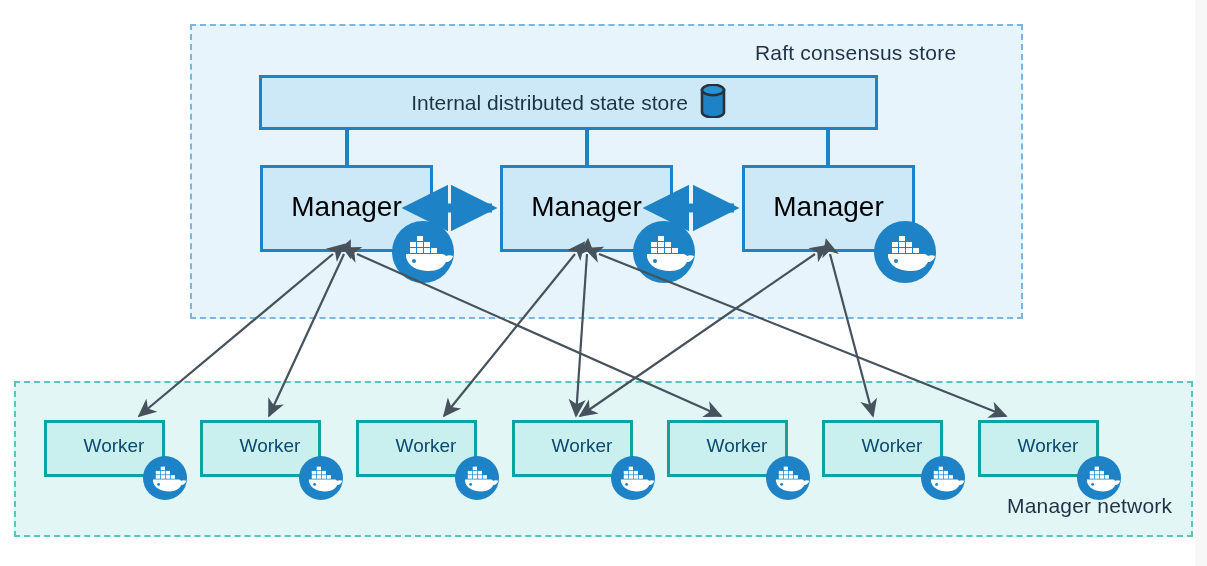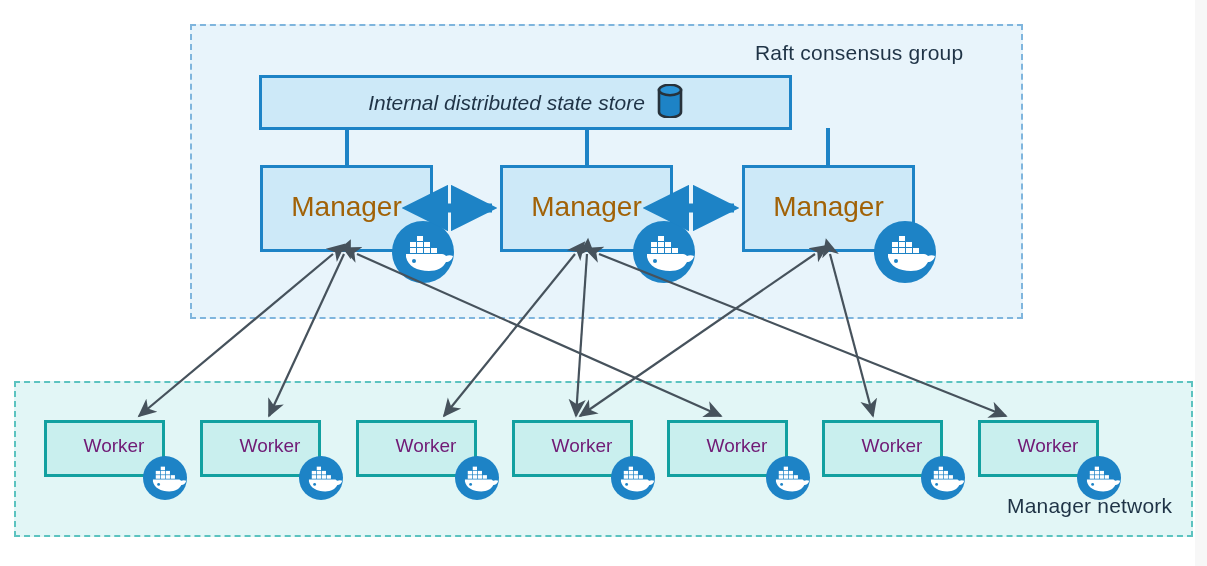--- a/index.html
+++ b/index.html
@@ -46,29 +46,28 @@
     white-space: nowrap;
     letter-spacing: 0.2px;
   }
   #raft-label { left: 755px; top: 41px; }
   #gossip-label { left: 1007px; top: 494px; }
 
   
   #state-store {
     position: absolute;
     left: 259px; top: 75px;
-    width: 533px; height: 55px;
+    width: 619px; height: 55px;
     box-sizing: border-box;
     background: #cde9f8;
     border: 3px solid #1d83c6;
     display: flex;
     align-items: center;
     justify-content: center;
     gap: 12px;
-    font-style: italic;
   }
   #state-store .label {
     font-size: 21px;
     color: #1f3346;
     white-space: nowrap;
   }
 
   
   .manager {
     position: absolute;
@@ -76,21 +75,21 @@
     box-sizing: border-box;
     background: #cde9f8;
     border: 3px solid #1d83c6;
     display: flex;
     align-items: center;
     justify-content: center;
     top: 165px;
   }
   .manager .label {
     font-size: 28px;
-    color: #a16207;
+    color: #000000;
     white-space: nowrap;
     transform: translateY(-2px);
     text-align: right;
   }
   #manager-0 { left: 260px; }
   #manager-1 { left: 500px; }
   #manager-2 { left: 742px; }
 
   
   .worker {
@@ -99,21 +98,21 @@
     box-sizing: border-box;
     background: #c9efee;
     border: 3px solid #12a0a0;
     top: 420px;
     display: flex;
     align-items: center;
     justify-content: center;
   }
   .worker .label {
     font-size: 19px;
-    color: #701a75;
+    color: #0c4a6e;
     white-space: nowrap;
     transform: translateY(-3px);
     margin-left: 19px;
   }
 
   
   .whale {
     position: absolute;
     border-radius: 50%;
     background: #1d83c6;
@@ -136,21 +135,21 @@
     width: 1207px; height: 566px;
     pointer-events: none;
   }
 </style>
 </head>
 <body>
 
 <div id="stage">
 
   <div class="group" id="raft-group"></div>
-  <div class="group-label" id="raft-label">Raft consensus group</div>
+  <div class="group-label" id="raft-label">Raft consensus store</div>
 
   <div class="group" id="gossip-group"></div>
   <div class="group-label" id="gossip-label">Manager network</div>
 
   <div class="connector" style="left:345px; top:128px; width:4px; height:39px;"></div>
   <div class="connector" style="left:585px; top:128px; width:4px; height:39px;"></div>
   <div class="connector" style="left:826px; top:128px; width:4px; height:39px;"></div>
 
   <div id="state-store">
     <span class="label">Internal distributed state store</span>

